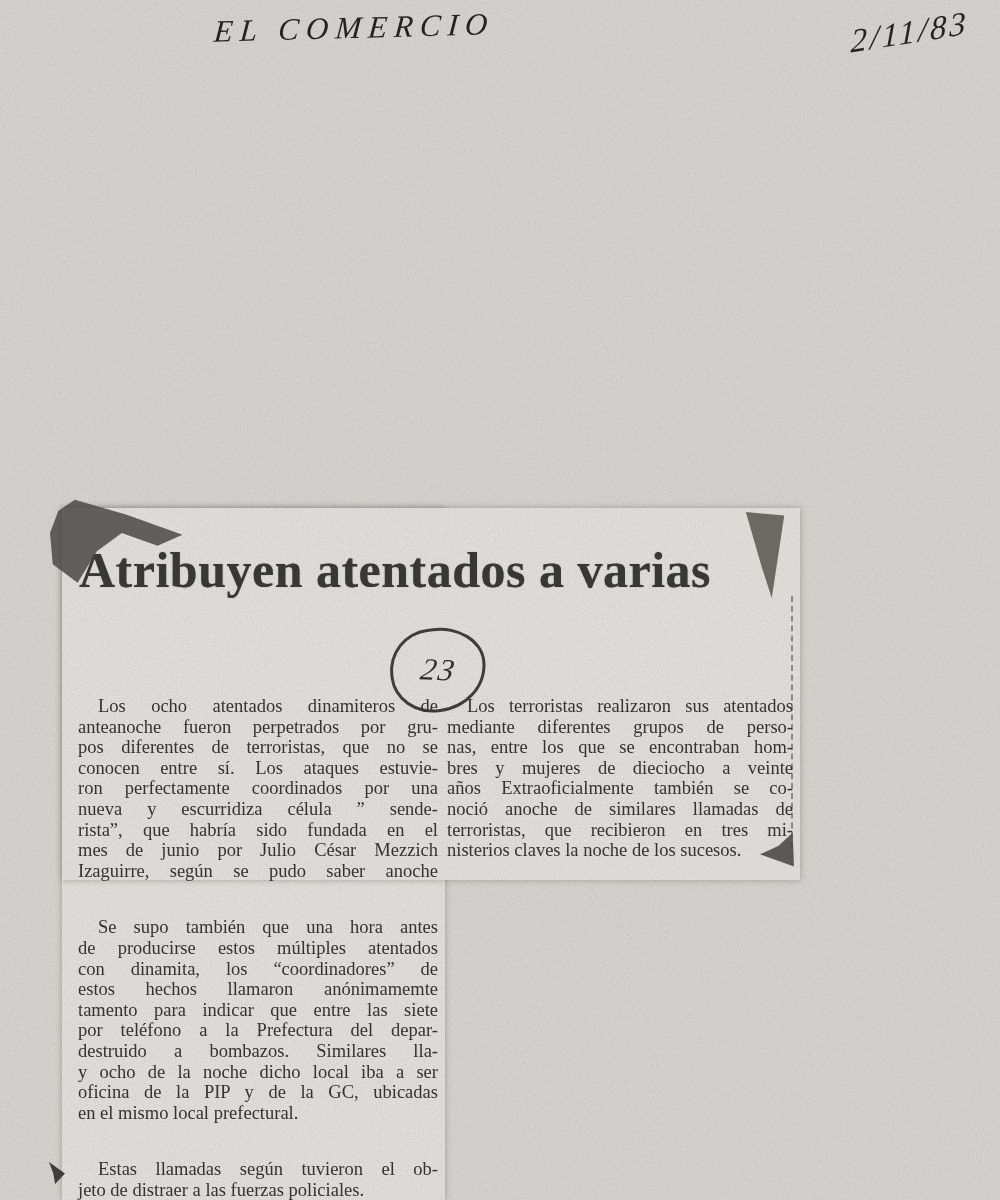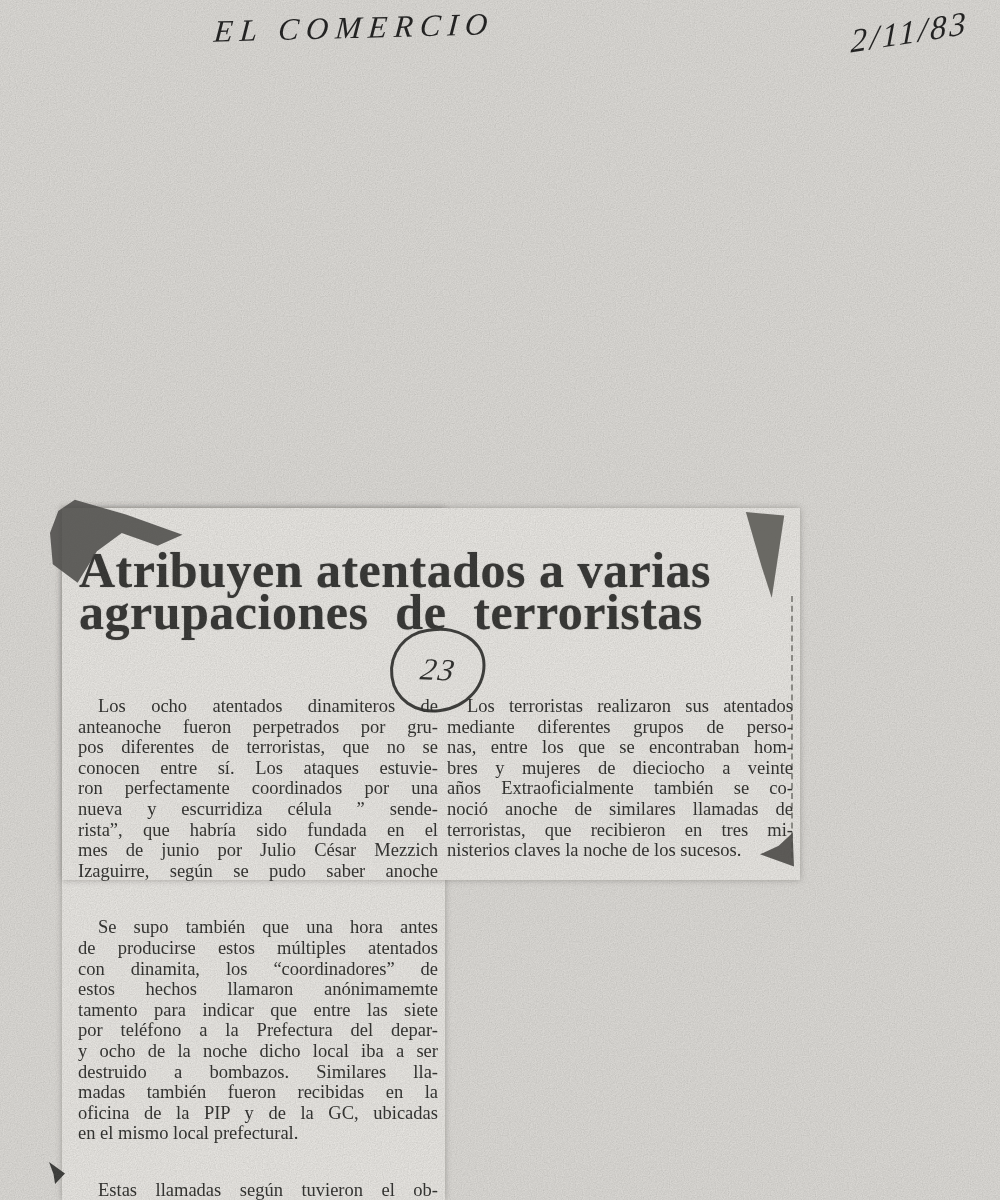--- a/index.html
+++ b/index.html
@@ -98,21 +98,20 @@
 <div class="page">
 
   <div class="clip clip-left"></div>
   <div class="clip clip-top"></div>
   <div class="clip-edge-dashed"></div>
 
   <div class="hw hw-source">EL COMERCIO</div>
   <div class="hw hw-date">2/11/83</div>
 
   <div class="headline l1">Atribuyen atentados a varias</div>
-  <div class="headline l2">agrupaciones de terroristas</div>
 
   <div class="artifact ink-smudge"></div>
   <div class="artifact corner-fold-top-right"></div>
   <div class="artifact fold-mark-right"></div>
   <div class="artifact arrow-mark"></div>
 
   <div class="circled">
     <span>23</span>
   </div>
 
@@ -128,23 +127,22 @@
         <div class="tline">mes de junio por Julio César Mezzich</div>
         <div class="tline">Izaguirre, según se pudo saber anoche</div>
       </div>
       <div class="para">
         <div class="tline first">Se supo también que una hora antes</div>
         <div class="tline">de producirse estos múltiples atentados</div>
         <div class="tline">con dinamita, los “coordinadores” de</div>
         <div class="tline">estos hechos llamaron anónimamemte</div>
         <div class="tline">tamento para indicar que entre las siete</div>
         <div class="tline">por teléfono a la Prefectura del depar-</div>
+        <div class="tline">destruido a bombazos. Similares lla-</div>
         <div class="tline">y ocho de la noche dicho local iba a ser</div>
-        <div class="tline">destruido a bombazos. Similares lla-</div>
-        <div class="tline">madas también fueron recibidas en la</div>
         <div class="tline">oficina de la PIP y de la GC, ubicadas</div>
         <div class="tline last">en el mismo local prefectural.</div>
       </div>
       <div class="para">
         <div class="tline first">Estas llamadas según tuvieron el ob-</div>
         <div class="tline last">jeto de distraer a las fuerzas policiales.</div>
       </div>
     </div>
   <div class="col col-right">
       <div class="para">

